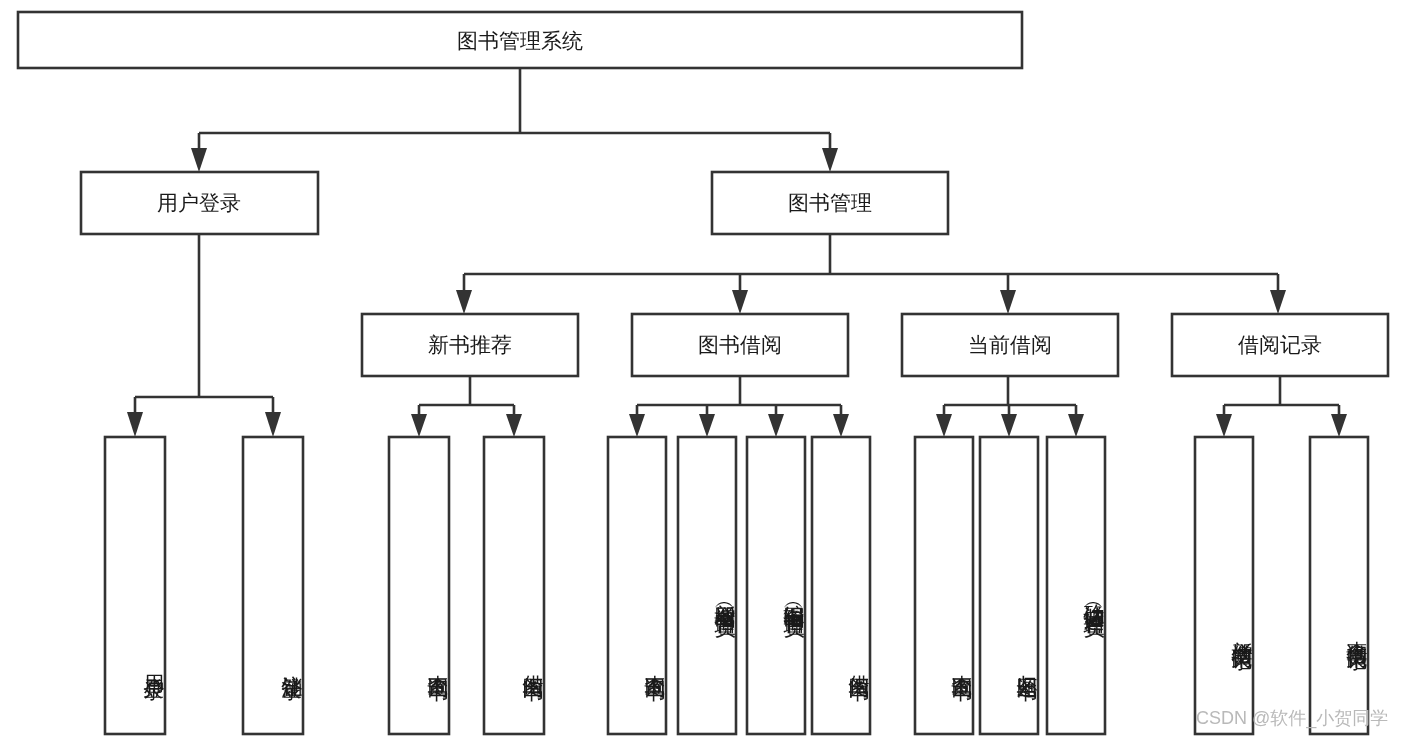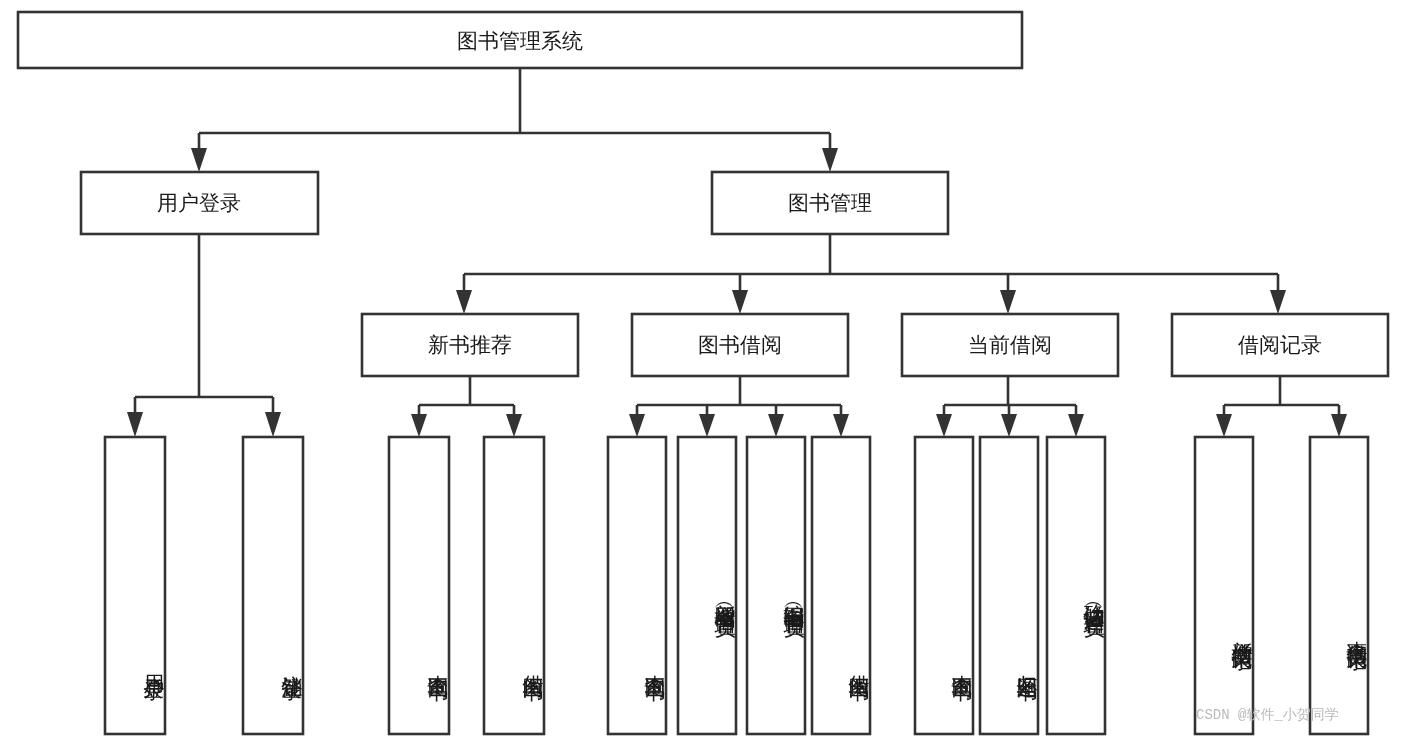--- a/index.html
+++ b/index.html
@@ -59,22 +59,22 @@
     text-orientation: upright;
     white-space: nowrap;
     letter-spacing: 2px;
     display: flex;
     align-items: flex-start;
     justify-content: center;
     pointer-events: none;
   }
   .watermark {
     position: absolute;
-    font-family: Liberation Mono, monospace;
-    font-size: 14px;
+    font-family: Liberation Sans, sans-serif;
+    font-size: 18px;
     color: #b9b9b9;
     white-space: nowrap;
   }
 </style>
 </head>
 <body>
 
 <div id="diagram-root">
 
   <svg id="flow-svg" viewBox="0 0 1405 747" xmlns="http://www.w3.org/2000/svg">

